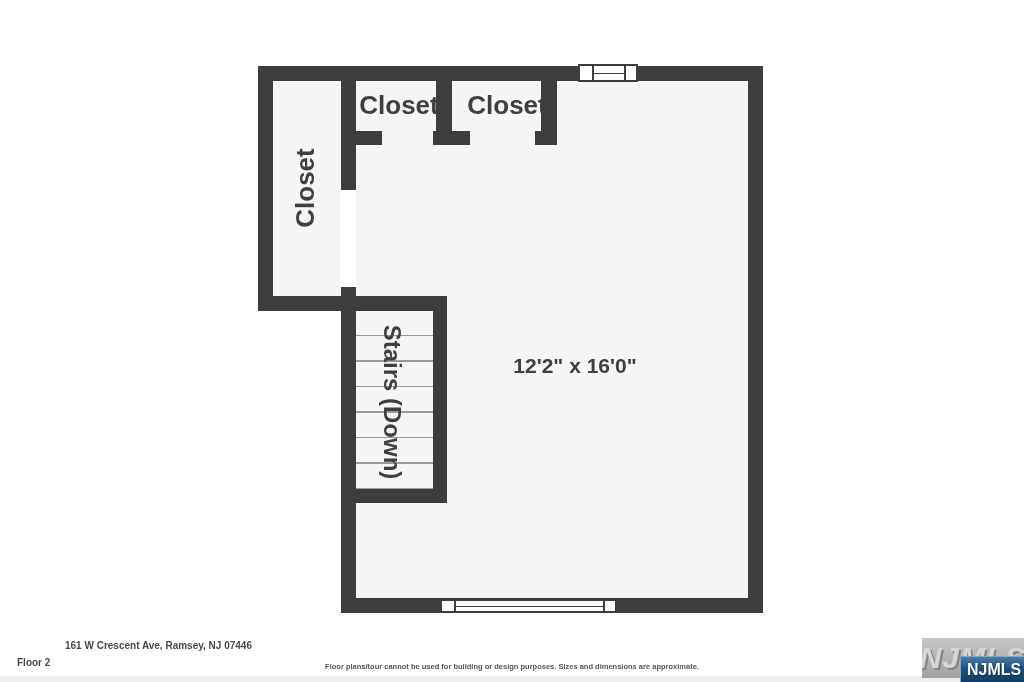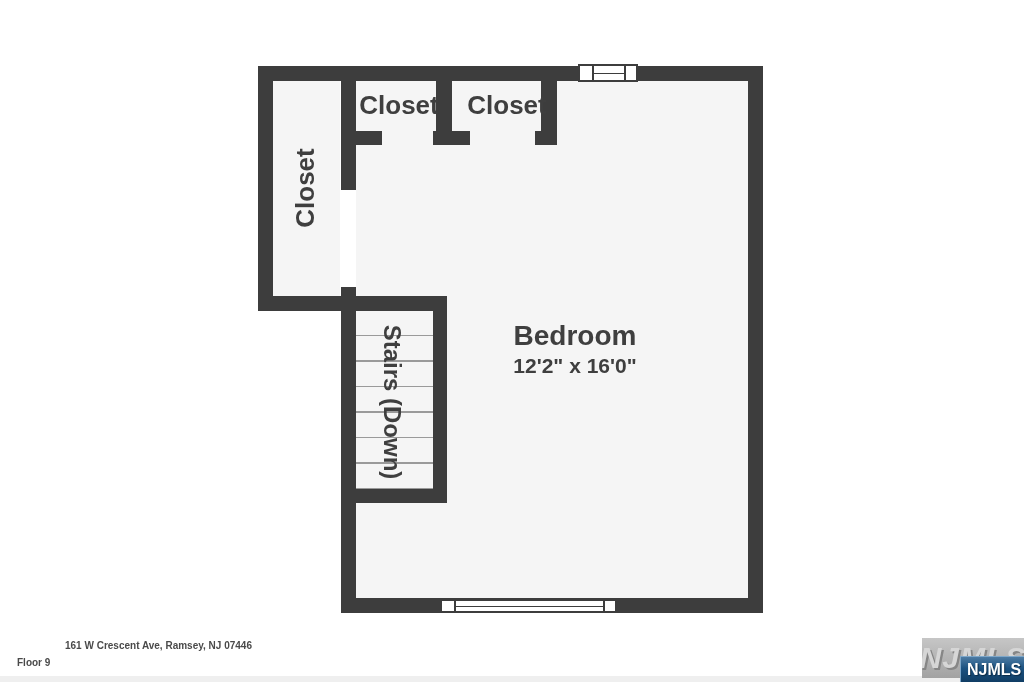--- a/index.html
+++ b/index.html
@@ -97,25 +97,25 @@
   <div class="window" style="left:440px;top:599px;width:177px;height:14px;">
     <div class="win-div" style="left:12px;"></div>
     <div class="win-div" style="left:161px;"></div>
     <div class="win-mid" style="left:13px;width:149px;"></div>
   </div>
 
   <div class="room-label label-h" style="left:349px;top:89px;width:100px;">Closet</div>
   <div class="room-label label-h" style="left:457px;top:89px;width:100px;">Closet</div>
   <div class="room-label label-h rot" style="left:255px;top:172px;width:100px;transform:rotate(-90deg);">Closet</div>
   <div class="room-label rot" style="left:292px;top:388px;width:200px;font-size:24px;line-height:28px;transform:rotate(90deg);">Stairs (Down)</div>
-  <div class="room-label bedroom-name" style="left:475px;top:321px;width:200px;">Bedroom</div>
   <div class="room-label bedroom-dims" style="left:475px;top:354px;width:200px;">12'2" x 16'0"</div>
 
   <div class="footer-text address">161 W Crescent Ave, Ramsey, NJ 07446</div>
-  <div class="footer-text floorlabel">Floor 9</div>
+  <div class="footer-text floorlabel">Floor 2</div>
+  <div class="footer-text disclaimer">Floor plans/tour cannot be used for building or design purposes. Sizes and dimensions are approximate.</div>
   <div class="bottom-strip"></div>
 
   <div class="wm-gray">
     <span>NJMLS</span>
   </div>
   <div class="wm-badge">
     <span>NJMLS</span>
   </div>
 
 </div>

